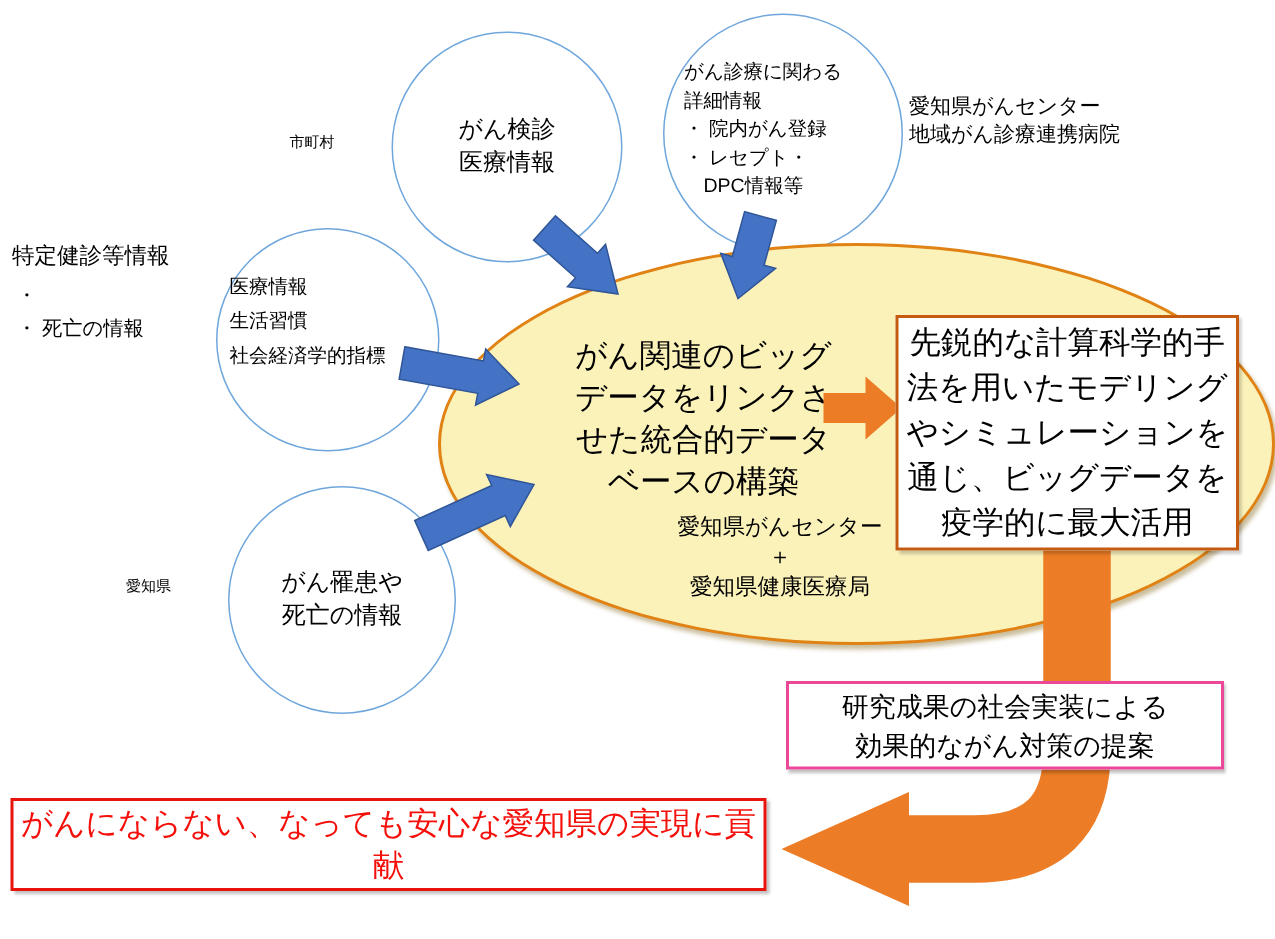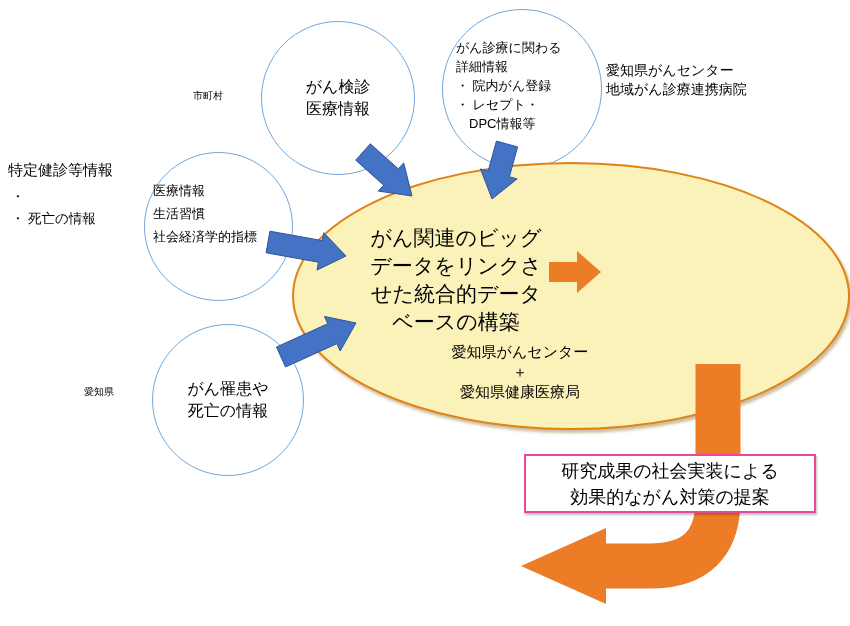--- a/index.html
+++ b/index.html
@@ -15,21 +15,21 @@
   }
   .circle .ctext{font-size:16px;line-height:22px;text-align:center;}
   .circle .ctext-left{position:absolute;font-size:13px;line-height:19px;text-align:left;}
   
   #hub-ellipse{
     position:absolute;left:292px;top:162px;width:554px;height:264px;border-radius:50%;
     background:#FBF2BA;border:2px solid #E08214;z-index:2;
     box-shadow:2px 3px 3px rgba(140,110,40,.45);
   }
   .hub-main{
-    position:absolute;left:336px;top:224px;width:240px;z-index:3;
+    position:absolute;left:349px;top:224px;width:240px;z-index:3;
     font-size:21px;line-height:28px;text-align:center;
   }
   .hub-org{
     position:absolute;left:420px;top:342px;width:200px;z-index:3;
     font-size:15px;line-height:20px;text-align:center;
   }
   
   .label{position:absolute;font-size:10px;line-height:19px;z-index:1;}
   #open-data{position:absolute;left:8px;top:161px;width:160px;z-index:1;}
   #open-data .od-title{font-size:15px;margin-bottom:7px;}
@@ -111,20 +111,30 @@
   <svg id="arrow-layer" viewBox="0 0 850 626">
     <polygon points="370.3,143.8 398.3,168.8 403.7,162.9 412,196 378.3,191.1 383.7,185.2 355.7,160.2" fill="#4472C4" stroke="#2F5597" stroke-width="1"></polygon>
     <polygon points="517.6,146.9 509.4,176.8 517.1,178.9 492,199 480.5,168.9 488.2,171 496.4,141.1" fill="#4472C4" stroke="#2F5597" stroke-width="1"></polygon>
     <polygon points="269.9,231.2 322.3,240.6 323.8,232.7 346,256 317,270.1 318.5,262.2 266.1,252.8" fill="#4472C4" stroke="#2F5597" stroke-width="1"></polygon>
     <polygon points="276.5,347 327.8,323.7 324.4,316.4 356,323 340.2,351 336.8,343.7 285.5,367" fill="#4472C4" stroke="#2F5597" stroke-width="1"></polygon>
     <polygon points="549,262 577,262 577,251 601,272 577,293 577,282 549,282" fill="#EC7C25"></polygon>
     <path d="M 718 364 L 718 500 Q 718 566 650 566 L 606 566" fill="none" stroke="#EC7C25" stroke-width="45"></path>
     <polygon points="606,528 606,604 521,566" fill="#EC7C25"></polygon>
   </svg>
 
+  <div class="obox" id="modeling-box">
+    <div class="pre">先鋭的な計算科学的手
+法を用いたモデリング
+やシミュレーションを
+通じ、ビッグデータを
+疫学的に最大活用</div>
+  </div>
 
   <div class="obox" id="proposal-box">
     <div class="pre">研究成果の社会実装による
 効果的ながん対策の提案</div>
   </div>
 
+  <div class="obox" id="goal-box">
+    <div>がんにならない、なっても安心な愛知県の実現に貢献</div>
+  </div>
 
 </div>
 
 </body></html>

